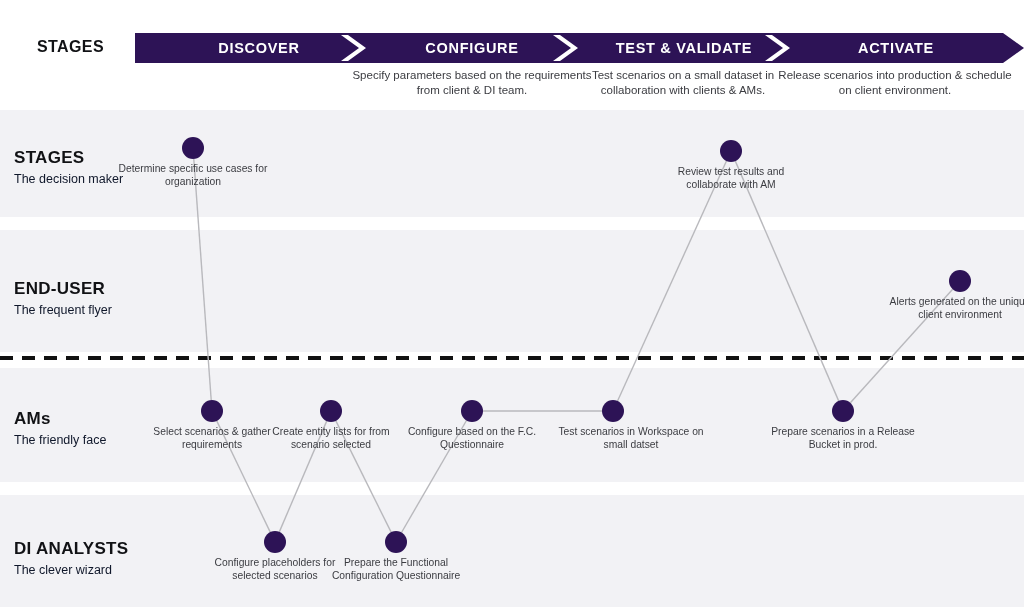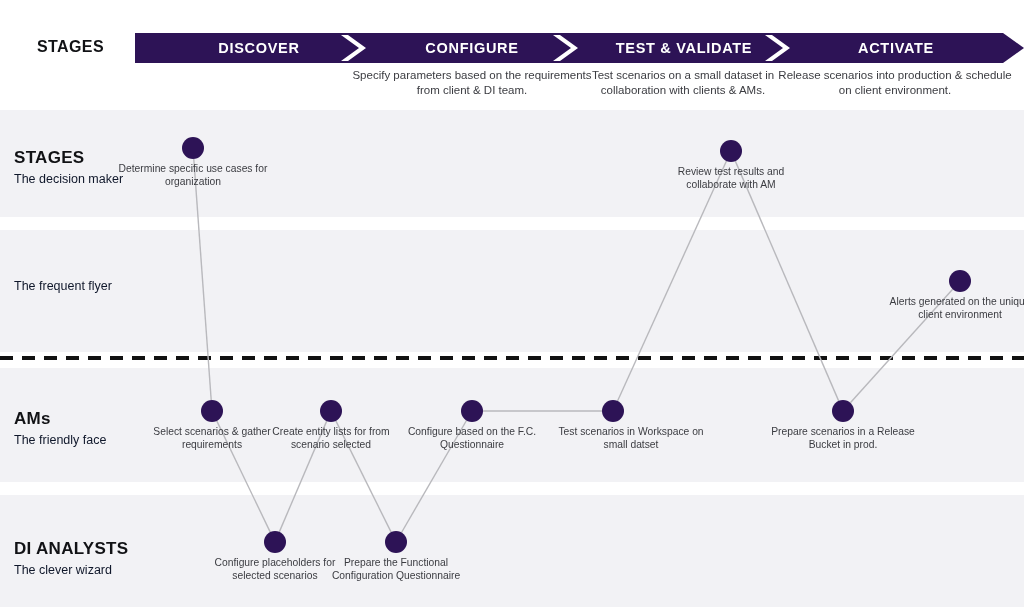--- a/index.html
+++ b/index.html
@@ -104,20 +104,21 @@
 
   <div class="stage-desc" id="stage-desc-2">Test scenarios on a small dataset in collaboration with clients &amp; AMs.</div>
   <div class="stage-desc" id="stage-desc-1">Specify parameters based on the requirements from client &amp; DI team.</div>
   <div class="stage-desc" id="stage-desc-3">Release scenarios into production &amp; schedule on client environment.</div>
 
   <div class="rowlabel" id="rowlabel-client">
     <div class="rl-title">STAGES</div>
     <div class="rl-sub">The decision maker</div>
   </div>
   <div class="rowlabel" id="rowlabel-enduser">
+    <div class="rl-title">END-USER</div>
     <div class="rl-sub">The frequent flyer</div>
   </div>
   <div class="rowlabel" id="rowlabel-di">
     <div class="rl-title">DI ANALYSTS</div>
     <div class="rl-sub">The clever wizard</div>
   </div>
   <div class="rowlabel" id="rowlabel-ams">
     <div class="rl-title">AMs</div>
     <div class="rl-sub">The friendly face</div>
   </div>

